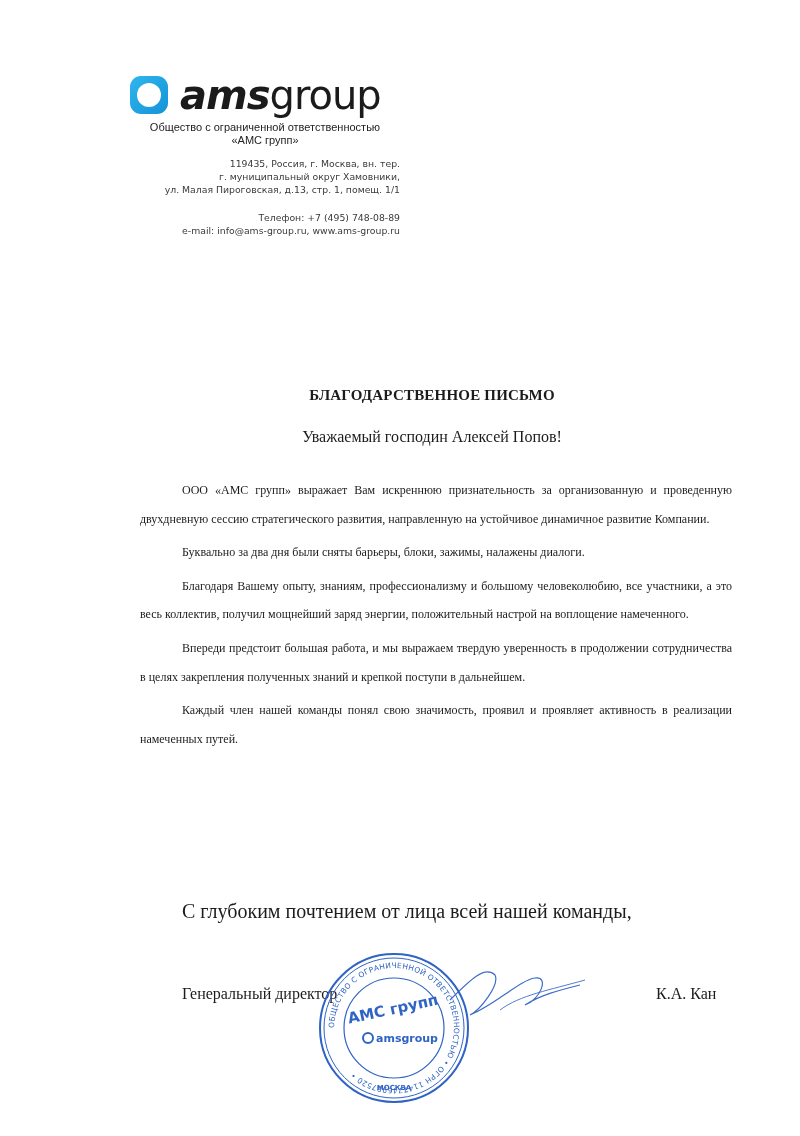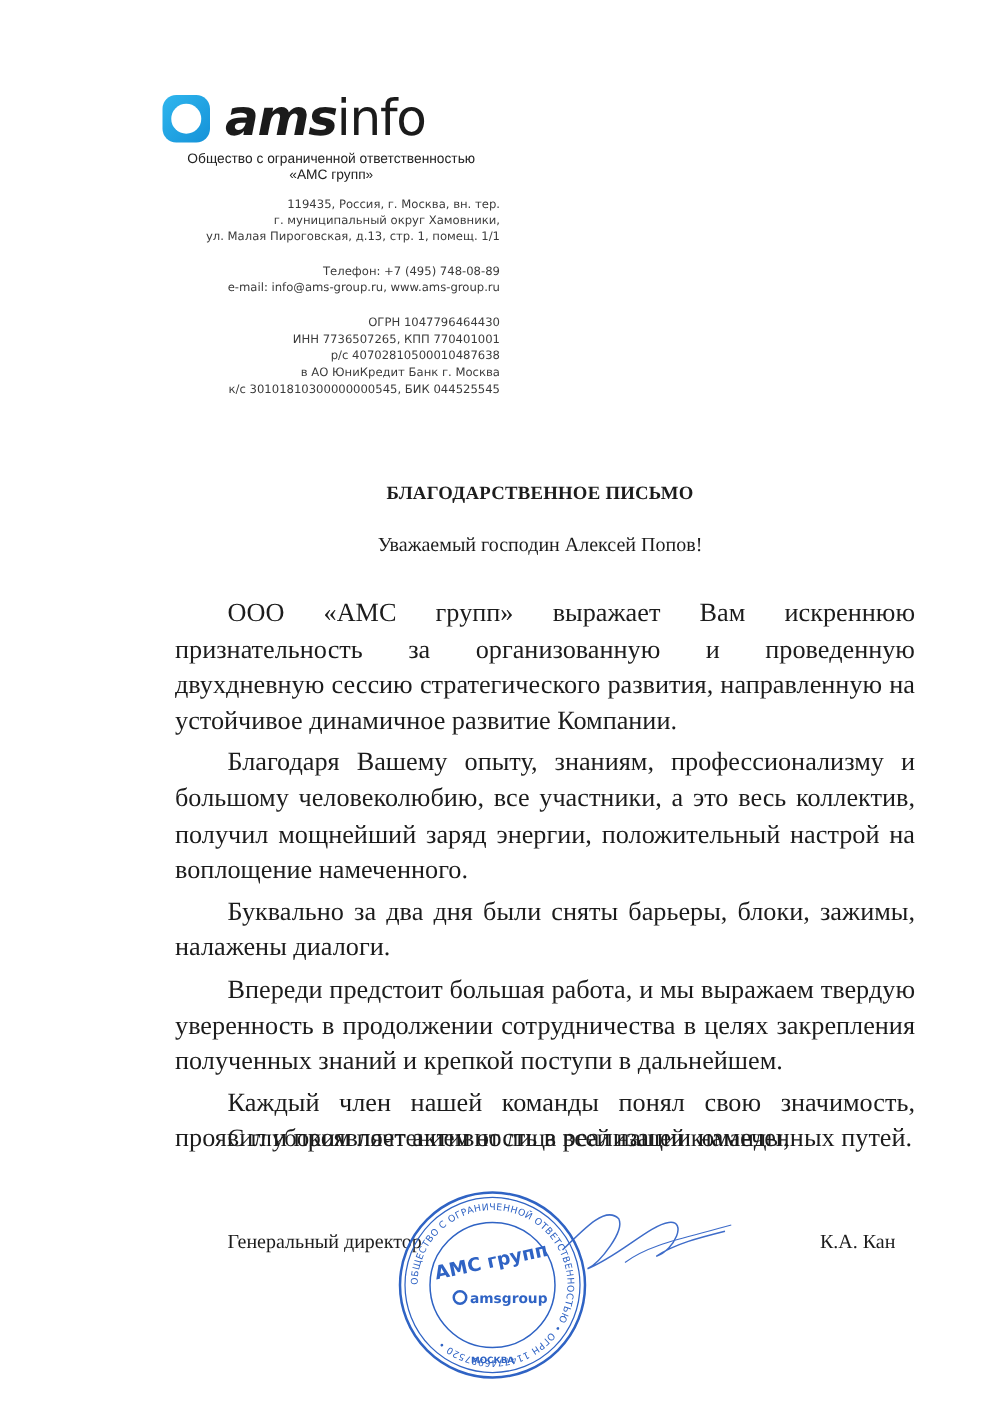--- a/index.html
+++ b/index.html
@@ -34,70 +34,63 @@
     font-family: "DejaVu Sans", sans-serif; font-size: 9.3px; line-height: 13.2px; color: #3a3a3a; }
   .info.addr { top: 157px; }
   .info.contact { top: 211px; }
   .info.reqs { top: 252px; }
 
   
   .title { position: absolute; left: 0; width: 864px; top: 387px; text-align: center;
     font-weight: 700; font-size: 15px; letter-spacing: 0.2px; }
   .salutation { position: absolute; left: 0; width: 864px; top: 428px; text-align: center; font-size: 16px; }
 
-  .body { position: absolute; left: 140px; width: 592px; top: 476px; font-size: 21px; line-height: 28.6px; }
+  .body { position: absolute; left: 140px; width: 592px; top: 476px; font-size: 12px; line-height: 28.6px; }
   .body p { margin: 0 0 5px 0; text-indent: 42px; text-align: justify; }
 
   .closing { position: absolute; left: 182px; top: 900px; font-size: 20px; }
   .sign-title { position: absolute; left: 182px; top: 985px; font-size: 16px; }
   .sign-name { position: absolute; left: 656px; top: 985px; font-size: 16px; text-align: right; }
 
   
   .stamp { position: absolute; left: 318px; top: 952px; width: 152px; height: 152px; }
   .signature { position: absolute; left: 440px; top: 960px; width: 150px; height: 70px; }
 </style>
 </head>
 <body>
 
 <div class="page">
 
   <div class="logo">
     <div class="logo-mark"></div>
-    <div class="logo-text"><b>ams</b><span>info</span></div>
+    <div class="logo-text"><b>ams</b><span>group</span></div>
   </div>
 
   <div class="company l1">Общество с ограниченной ответственностью</div>
   <div class="company l2">«АМС групп»</div>
 
   <div class="info addr">
     <div>119435, Россия, г. Москва, вн. тер.</div>
     <div>г. муниципальный округ Хамовники,</div>
     <div>ул. Малая Пироговская, д.13, стр. 1, помещ. 1/1</div>
   </div>
 
   <div class="info contact">
     <div>Телефон: +7 (495) 748-08-89</div>
     <div>e-mail: info@ams-group.ru, www.ams-group.ru</div>
   </div>
 
-  <div class="info reqs">
-    <div>ОГРН 1047796464430</div>
-    <div>ИНН 7736507265, КПП 770401001</div>
-    <div>р/с 40702810500010487638</div>
-    <div>в АО ЮниКредит Банк г. Москва</div>
-    <div>к/с 30101810300000000545, БИК 044525545</div>
-  </div>
 
   <div class="title">БЛАГОДАРСТВЕННОЕ ПИСЬМО</div>
   <div class="salutation">Уважаемый господин Алексей Попов!</div>
 
   <div class="body">
     <p>ООО «АМС групп» выражает Вам искреннюю признательность за организованную и проведенную двухдневную сессию стратегического развития, направленную на устойчивое динамичное развитие Компании.</p>
+    <p>Буквально за два дня были сняты барьеры, блоки, зажимы, налажены диалоги.</p>
     <p>Благодаря Вашему опыту, знаниям, профессионализму и большому человеколюбию, все участники, а это весь коллектив, получил мощнейший заряд энергии, положительный настрой на воплощение намеченного.</p>
-    <p>Буквально за два дня были сняты барьеры, блоки, зажимы, налажены диалоги.</p>
     <p>Впереди предстоит большая работа, и мы выражаем твердую уверенность в продолжении сотрудничества в целях закрепления полученных знаний и крепкой поступи в дальнейшем.</p>
     <p>Каждый член нашей команды понял свою значимость, проявил и проявляет активность в реализации намеченных путей.</p>
   </div>
 
   <div class="closing">С глубоким почтением от лица всей нашей команды,</div>
   <div class="sign-title">Генеральный директор</div>
   <div class="sign-name">К.А. Кан</div>
 
   <svg class="signature" viewBox="0 0 150 70">
     <path d="M10 40 C 30 20, 45 5, 55 15 C 60 25, 40 50, 30 55 C 55 45, 80 20, 95 18 C 110 16, 100 40, 85 45 C 100 35, 120 30, 140 25" fill="none" stroke="#3e6cc9" stroke-width="1.2"></path>

